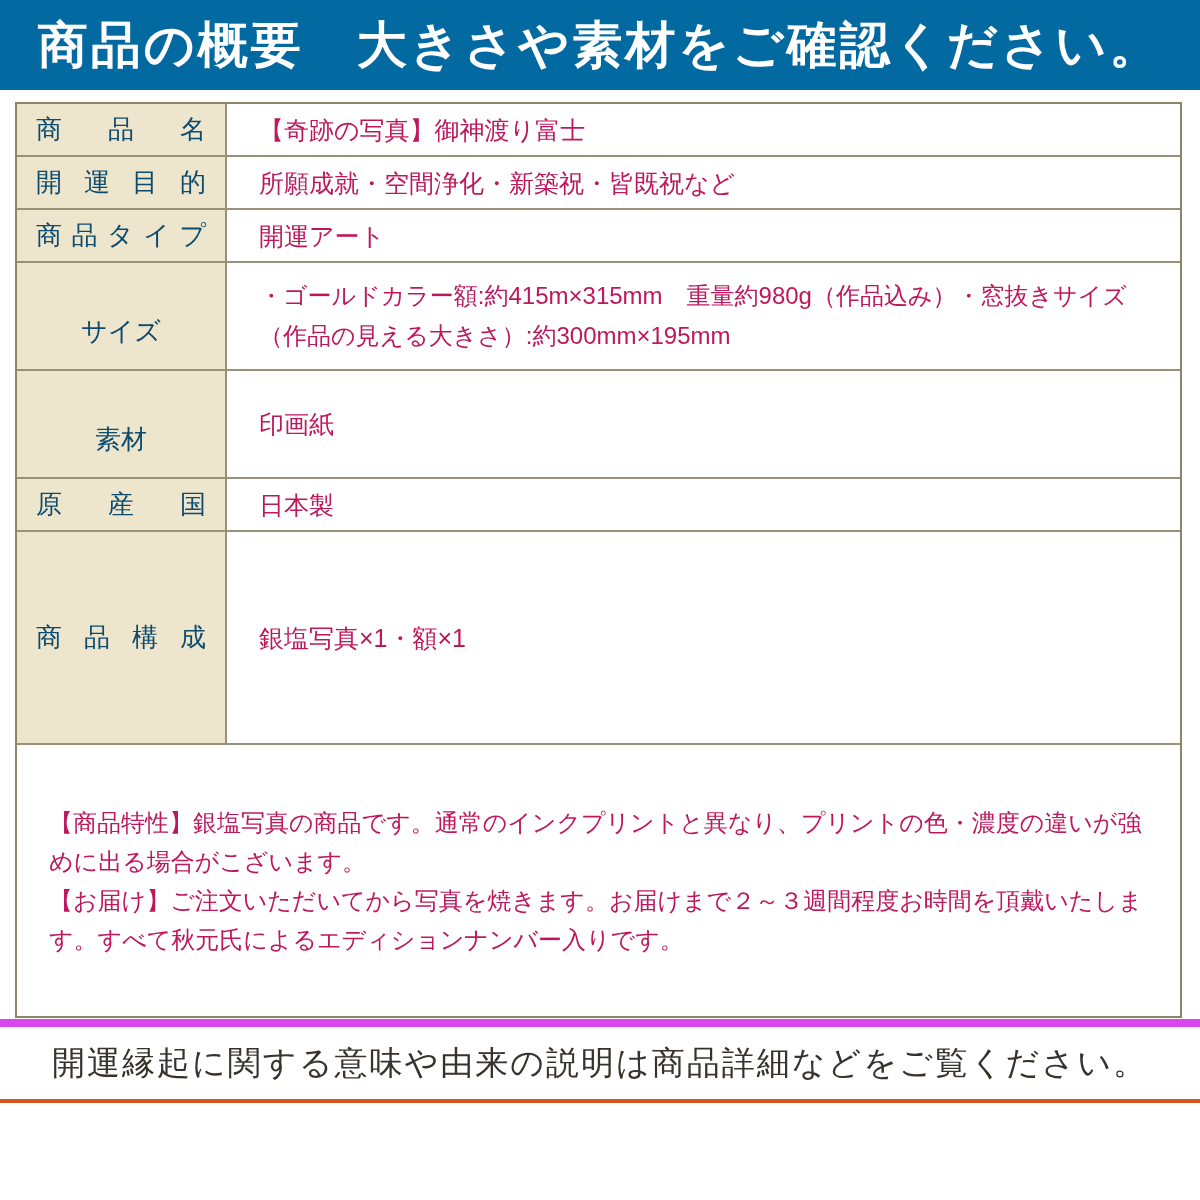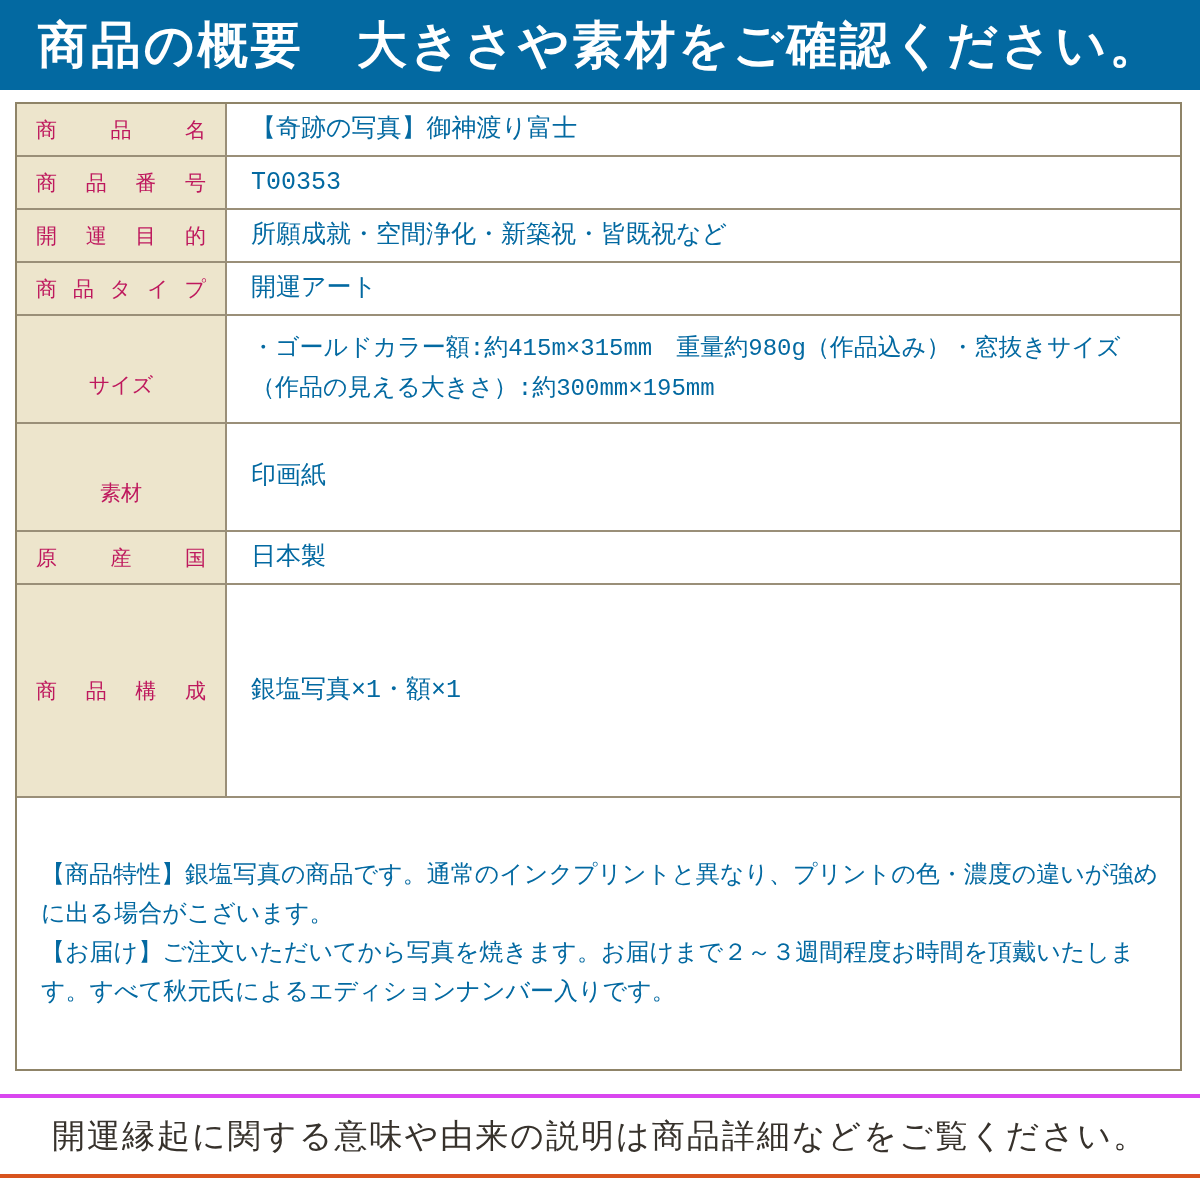--- a/index.html
+++ b/index.html
@@ -56,22 +56,22 @@
     background: #EDE5CC;
     border-right: 2px solid #9A8F78;
     box-sizing: border-box;
     display: flex;
     align-items: center;
     justify-content: center;
   }
   .label-inner {
     display: inline-block;
     width: 170px;
-    font-size: 21px;
-    color: #be185d;
+    font-size: 26px;
+    color: #0c4a6e;
     text-align: justify;
     text-align-last: justify;
     line-height: 1.2;
   }
   
   .r4 .label-inner, .r5 .label-inner, .r8 .label-inner {
     width: auto;
     max-width: 190px;
     text-align: center;
     text-align-last: center;
@@ -82,37 +82,36 @@
     color: #E32119;
     font-weight: bold;
     font-size: 27px;
     letter-spacing: 3px;
   }
 
   .value-cell {
     flex: 1;
     display: flex;
     align-items: center;
-    padding: 0 16px 0 24px;
+    padding: 0 16px 0 32px;
     box-sizing: border-box;
     font-size: 25px;
-    color: #0369a1;
+    color: #be185d;
     line-height: 40px;
     white-space: pre-line;
-    font-family: Liberation Mono, monospace;
   }
   .r4 .value-cell { font-size: 24px; }
   .r8 .value-cell { font-size: 24px; line-height: 39px; }
 
   
   .footer {
-    margin-top: 23px;
+    margin-top: 1px;
     width: 1200px;
     height: 84px;
-    border-top: 4px solid #d946ef;
+    border-top: 8px solid #d946ef;
     border-bottom: 4px solid #D8541E;
     box-sizing: border-box;
     background: #ffffff;
     display: flex;
     align-items: center;
     justify-content: center;
   }
   .footer-text {
     font-size: 33px;
     font-weight: 500;
@@ -130,26 +129,20 @@
 
 <div class="spec-table">
 
   <div class="row r0">
     <div class="label-cell">
       <span class="label-inner">商品名</span>
     </div>
     <div class="value-cell">【奇跡の写真】御神渡り富士</div>
   </div>
 
-  <div class="row r1">
-    <div class="label-cell">
-      <span class="label-inner">商品番号</span>
-    </div>
-    <div class="value-cell">T00353</div>
-  </div>
 
   <div class="row r3">
     <div class="label-cell">
       <span class="label-inner">開運目的</span>
     </div>
     <div class="value-cell">所願成就・空間浄化・新築祝・皆既祝など</div>
   </div>
 
   <div class="row r2">
     <div class="label-cell">

